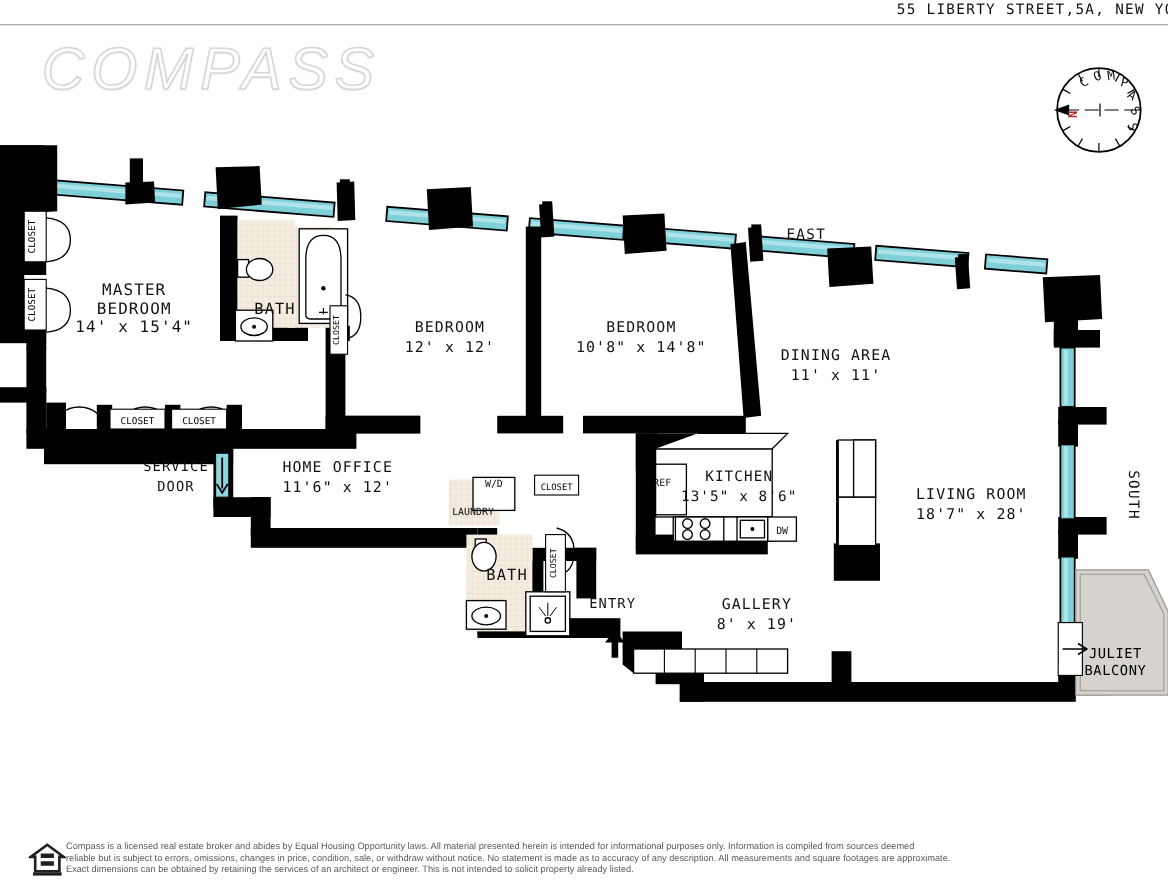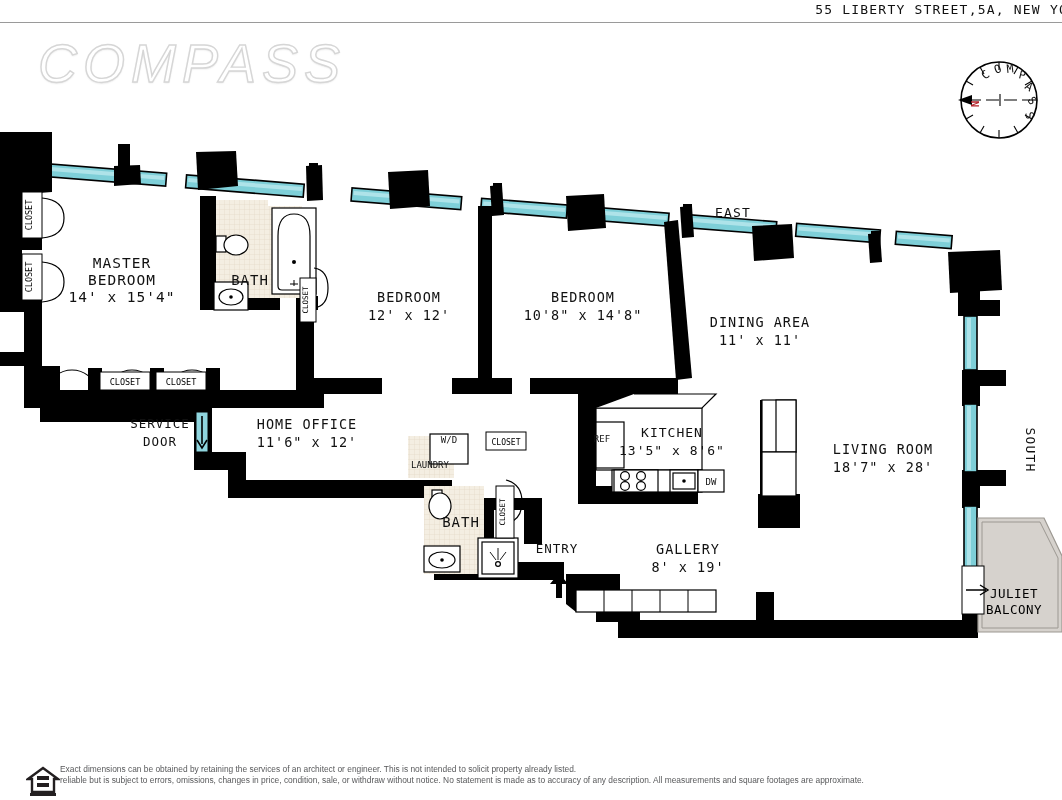--- a/index.html
+++ b/index.html
@@ -353,17 +353,18 @@
       </g>
     </g>
   </svg>
 
   <svg class="ehlogo" viewBox="0 0 34 32">
     <path d="M2 14 L17 3 L32 14 L28 14 L28 27 L6 27 L6 14 Z" fill="none" stroke="#231f20" stroke-width="2.4"></path>
     <path d="M11 11 L23 11 L23 15 L17 15 L17 18 L23 18 L23 22 L11 22 L11 18 L17 18 L17 15 L11 15 Z" fill="#231f20"></path>
     <rect x="4" y="28" width="26" height="3" fill="#231f20"></rect>
   </svg>
   <div class="footer">
+    <div>Compass is a licensed real estate broker and abides by Equal Housing Opportunity laws. All material presented herein is intended for informational purposes only. Information is compiled from sources deemed</div>
+    <div>reliable but is subject to errors, omissions, changes in price, condition, sale, or withdraw without notice. No statement is made as to accuracy of any description. All measurements and square footages are approximate.</div>
     <div>Exact dimensions can be obtained by retaining the services of an architect or engineer. This is not intended to solicit property already listed.</div>
-    <div>reliable but is subject to errors, omissions, changes in price, condition, sale, or withdraw without notice. No statement is made as to accuracy of any description. All measurements and square footages are approximate.</div>
   </div>
 
 </div>
 
 </body></html>

